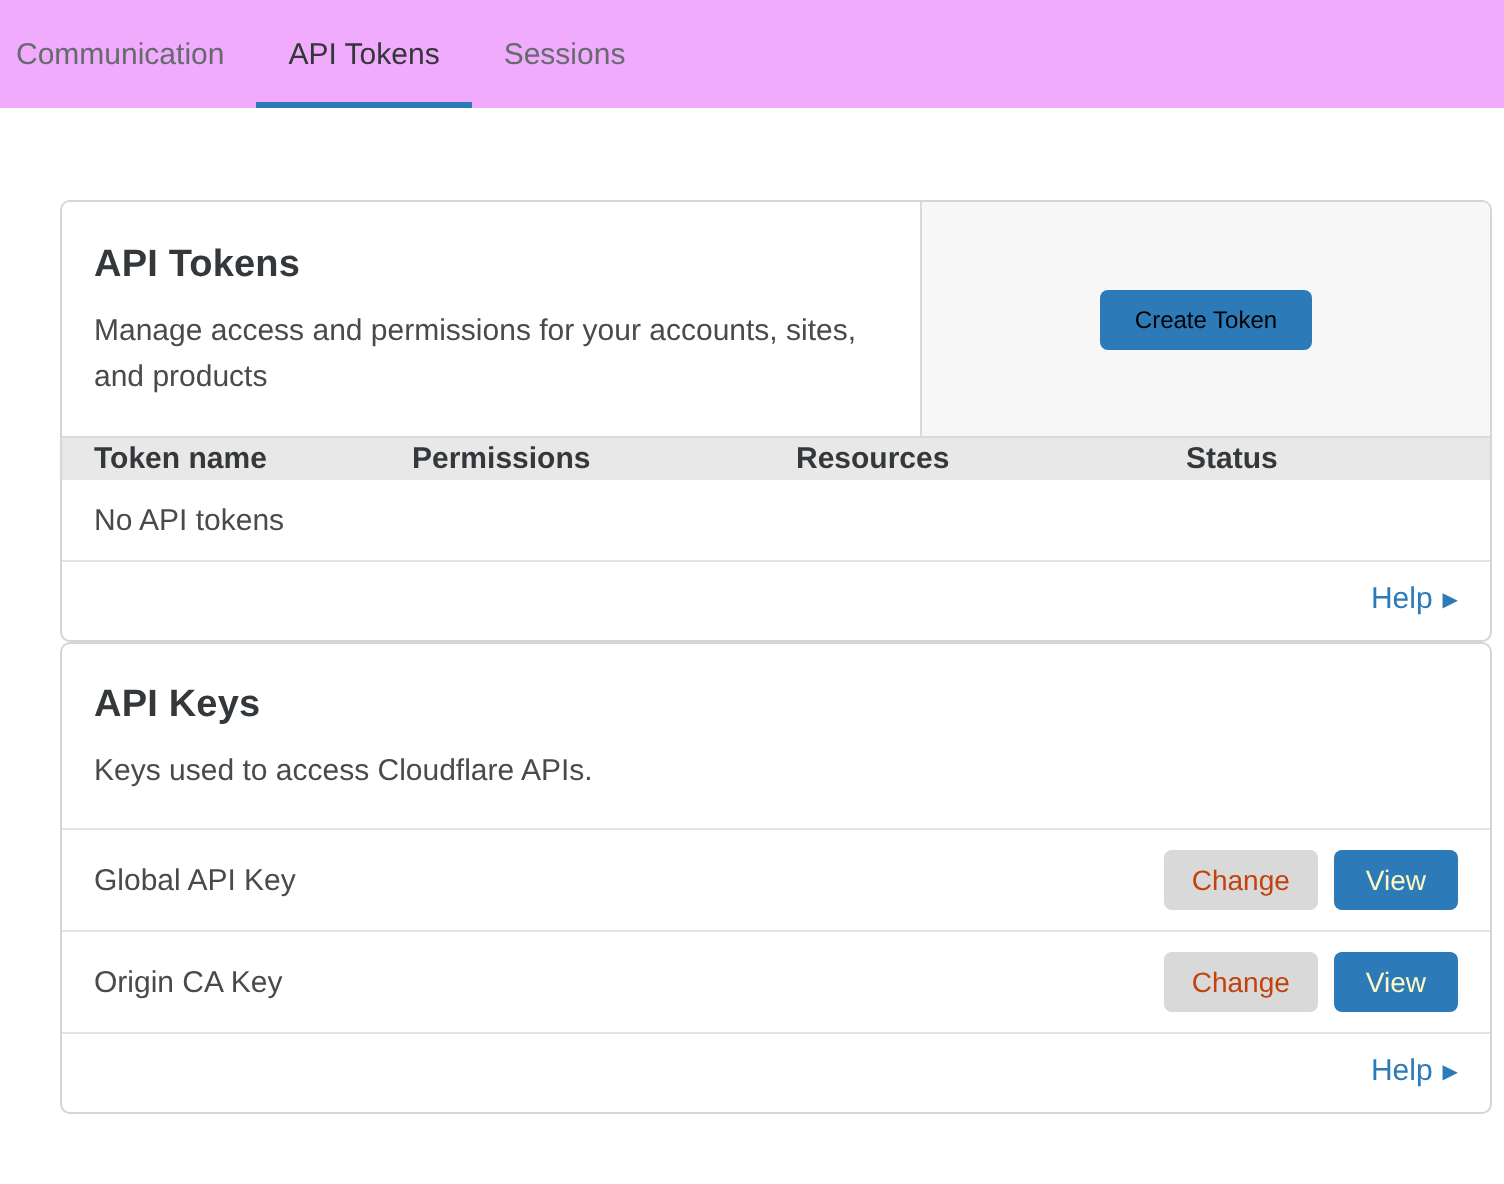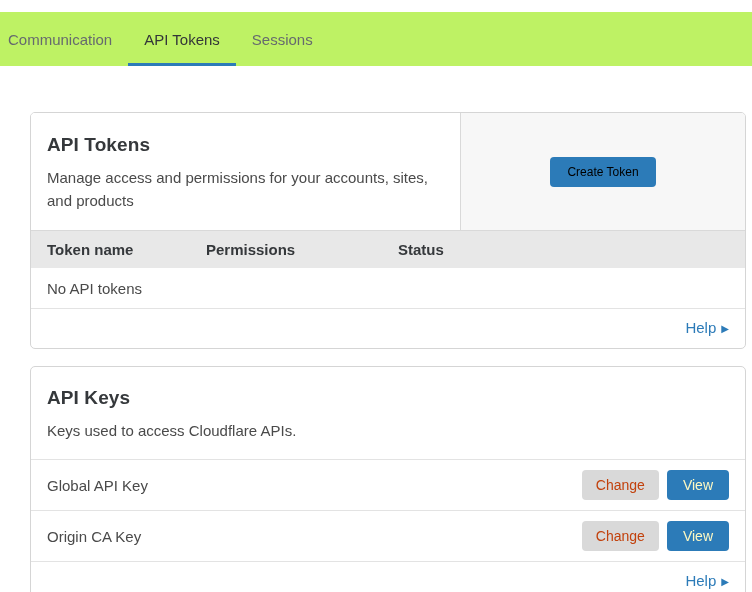--- a/index.html
+++ b/index.html
@@ -7,25 +7,24 @@
     width: 752px; height: 592px;
     background: #ffffff;
     font-family: "Liberation Sans", sans-serif;
     color: #4a4a4a;
     overflow: hidden;
   }
 
   
   .tabbar {
     height: 54px;
-    background: #bef264;
+    background: #f0abfc;
     display: flex;
     align-items: stretch;
     padding-left: 8px;
-    margin-top: 12px;
   }
   .tab {
     display: flex;
     align-items: center;
     padding: 0 16px;
     font-size: 15px;
     color: #666a6e;
     position: relative;
     cursor: pointer;
     white-space: nowrap;
@@ -43,21 +42,21 @@
   
   .card {
     width: 716px;
     margin-left: 30px;
     border: 1px solid #d5d5d5;
     border-radius: 5px;
     background: #ffffff;
     overflow: hidden;
   }
   .card1 { margin-top: 46px; }
-  .card2 { margin-top: 17px; }
+  .card2 { }
 
   
   .card1-header { display: flex; height: 117px; }
   .c1-left {
     flex: 0 0 430px;
     padding: 21px 16px 0 16px;
     background: #ffffff;
     border-right: 1px solid #d9d9d9;
   }
   .c1-right {
@@ -107,21 +106,21 @@
     padding: 7px 16px;
   }
 
   
   .token-table-header {
     display: grid;
     grid-template-columns: 159px 192px 195px 1fr;
     align-items: center;
     background: #e8e8e8;
     border-top: 1px solid #d9d9d9;
-    height: 38px;
+    height: 22px;
     padding: 0 16px;
     font-size: 15px;
     font-weight: bold;
     color: #35383b;
   }
   .empty-row {
     display: flex;
     align-items: center;
     height: 40px;
     padding: 0 16px;
@@ -175,20 +174,21 @@
       <p class="card-desc">Manage access and permissions for your accounts, sites, and products</p>
     </div>
     <div class="c1-right">
       <button class="btn btn-primary">Create Token</button>
     </div>
   </div>
 
   <div class="token-table-header">
     <div>Token name</div>
     <div>Permissions</div>
+    <div>Resources</div>
     <div>Status</div>
   </div>
 
   <div class="empty-row">
     <span>No API tokens</span>
   </div>
 
   <div class="card-footer">
     <a class="help-link">
       <span>Help</span><span class="help-arrow">▶</span>

